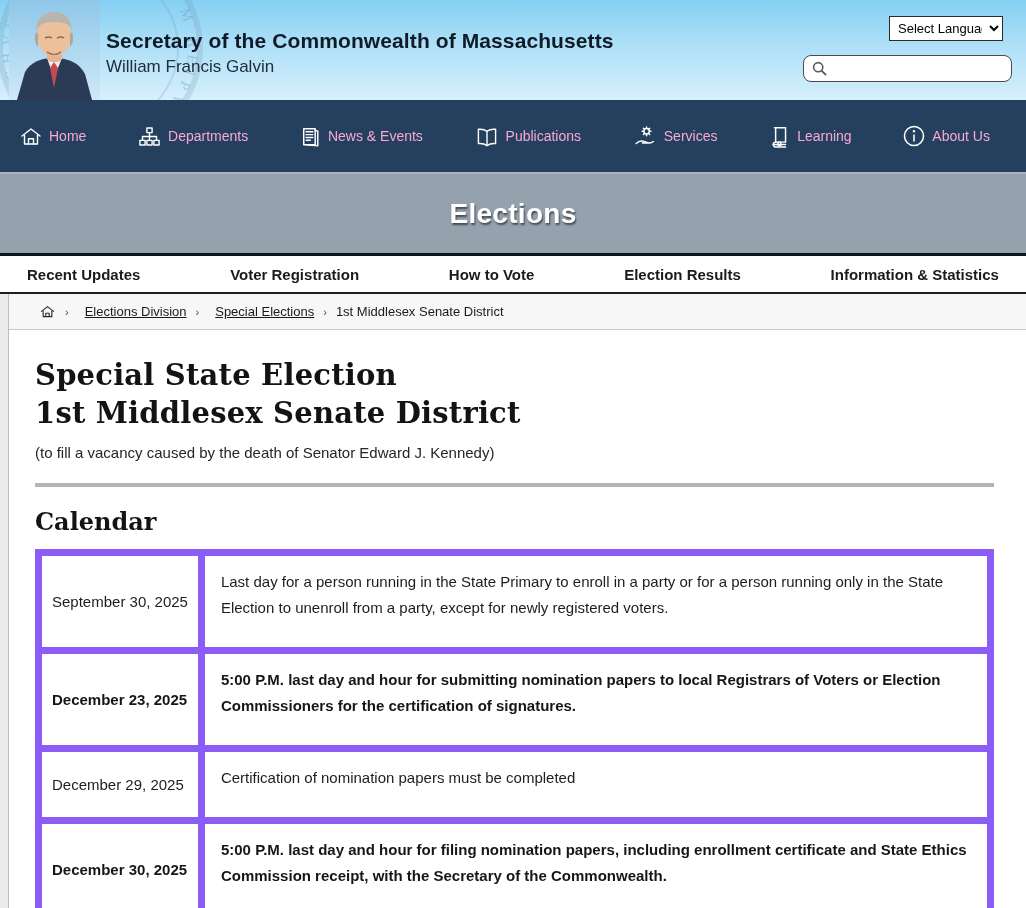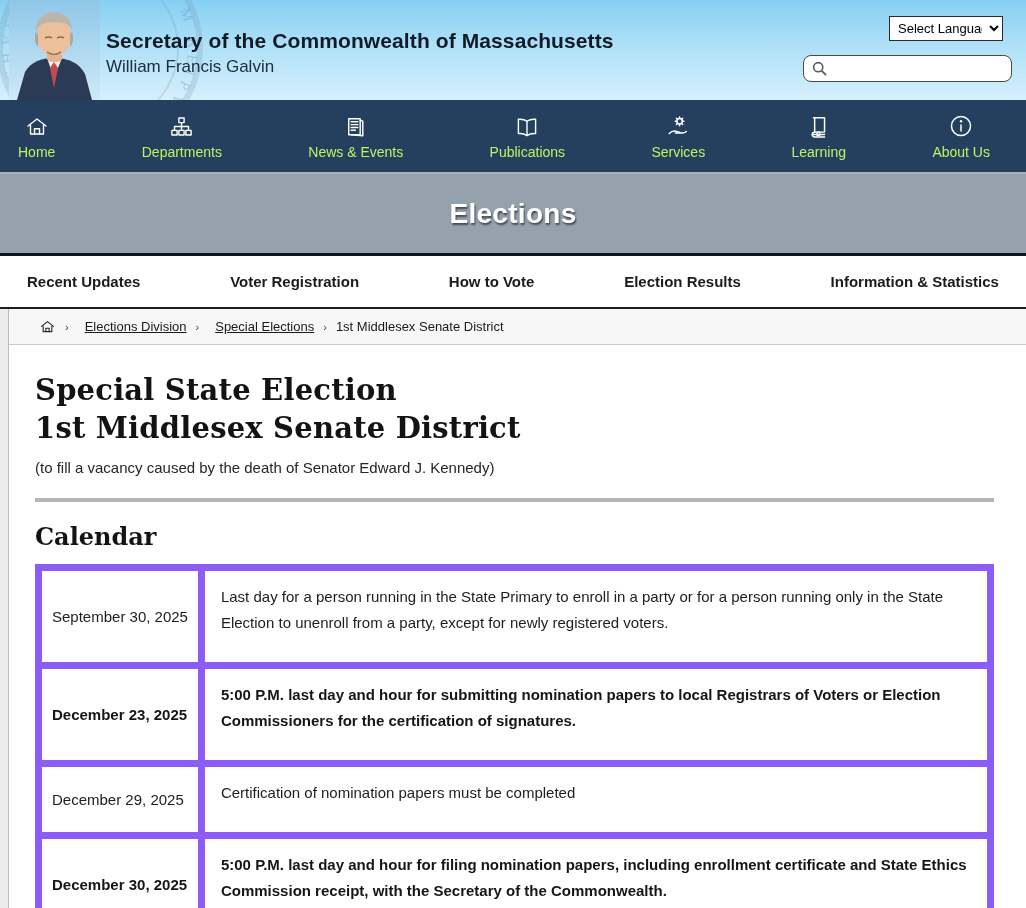--- a/index.html
+++ b/index.html
@@ -51,43 +51,43 @@
     font-family: "Liberation Sans", sans-serif; font-size: 13px; margin-left: 6px;
   }
 
   
   .main-nav {
     height: 72px; background: #24405e;
     display: flex; justify-content: space-between;
     padding: 0 30px 0 12px;
   }
   .nav-item {
-    display: flex; flex-direction: column; align-items: center; justify-content: center;
-    gap: 5px; color: #bef264; text-decoration: none; padding: 0 6px; cursor: pointer;
+    display: flex; flex-direction: row; align-items: center; justify-content: center;
+    gap: 5px; color: #f9a8d4; text-decoration: none; padding: 0 6px; cursor: pointer;
   }
   .nav-item .nicon { height: 26px; display: flex; align-items: flex-end; }
   .nav-item .nlabel { font-size: 14px; white-space: nowrap; }
   .icon-stroke { stroke: #ffffff; fill: none; stroke-width: 1.4; stroke-linecap: round; stroke-linejoin: round; }
 
   
   .banner {
     height: 84px; background: #95a2ae;
     border-top: 2px solid #a9b3bc;
     border-bottom: 3px solid #0e141b;
     display: flex; align-items: center; justify-content: center;
   }
   .banner h2 {
     color: #ffffff; font-size: 28px; font-weight: bold;
     letter-spacing: 0.3px;
     text-shadow: 1px 2px 2px rgba(0,0,0,0.55);
   }
 
   
   .secondary-nav {
-    height: 53px; background: #ffffff;
+    height: 38px; background: #ffffff;
     display: flex; align-items: center; justify-content: space-between;
     padding: 0 27px;
     border-bottom: 2px solid #1f1f1f;
   }
   .snav-item {
     font-size: 15px; font-weight: 600; color: #1b1b1b;
     text-decoration: none; white-space: nowrap; cursor: pointer;
   }
 
   

